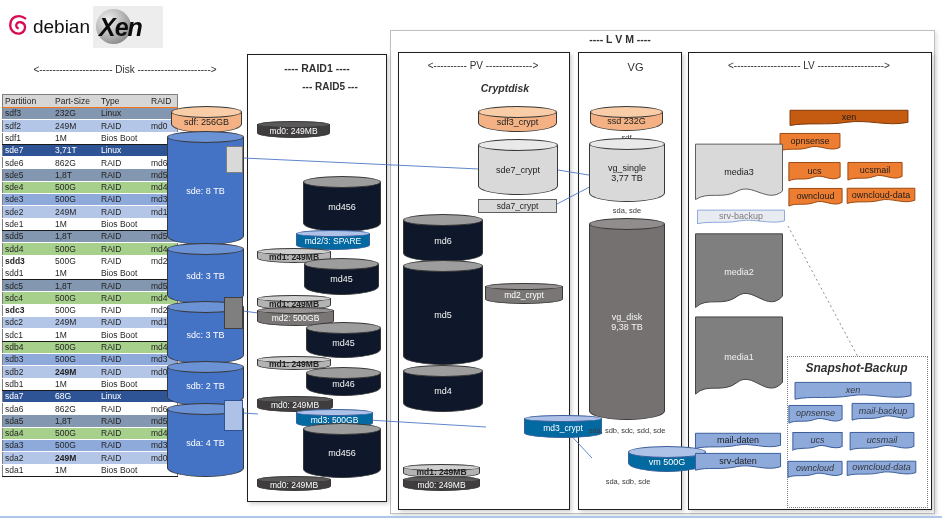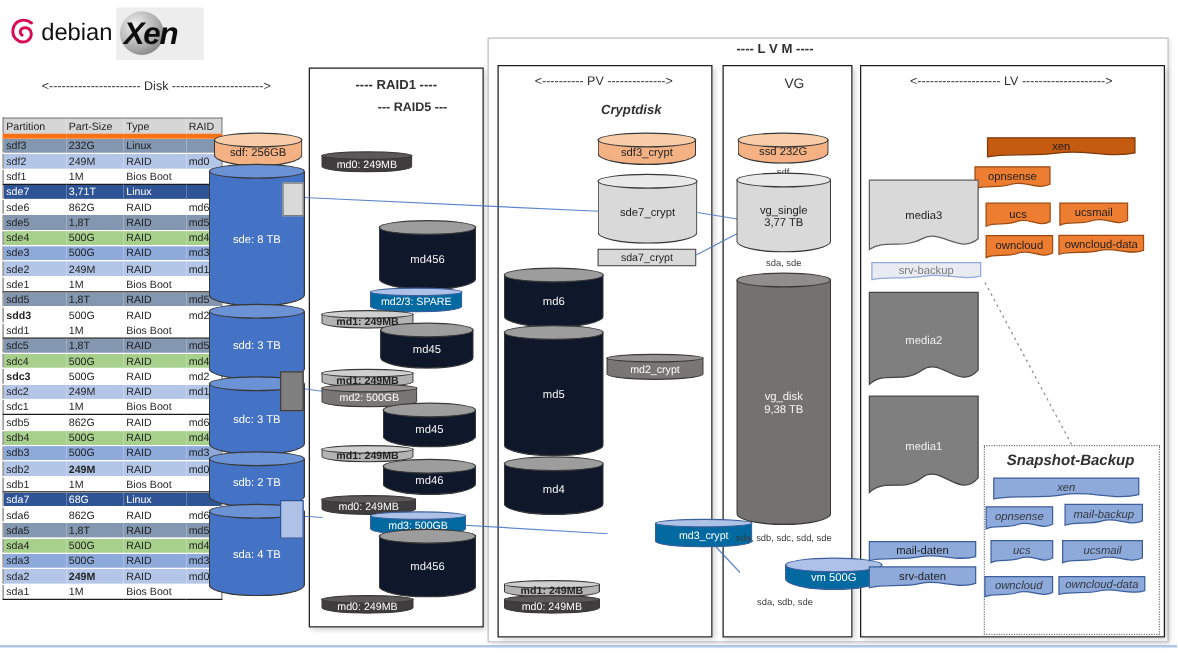--- a/index.html
+++ b/index.html
@@ -24,21 +24,21 @@
   
   .box{position:absolute;border:1.6px solid #1f1f1f;background:transparent;z-index:1;
        box-shadow:2px 2px 4px rgba(0,0,0,0.18);}
   #lvm-box{border:1px solid #bfbfbf;box-shadow:2px 2px 4px rgba(0,0,0,0.12);}
   #snap-box{position:absolute;border:1px dotted #7f7f7f;background:#fff;z-index:2;}
 
   
   .dtable{position:absolute;left:2px;top:94px;width:158px;border-collapse:collapse;
           font-size:8.5px;z-index:2;table-layout:fixed;border:1px solid #7f7f7f;}
   .dtable th{background:#d6d6d6;font-weight:400;text-align:left;padding:0 2px;height:12px;
-             border-bottom:4px solid #f97316;overflow:hidden;}
+             border-bottom:1px solid #f97316;overflow:hidden;}
   .dtable td{height:11.3px;padding:0 2px;line-height:1;border-bottom:1px solid rgba(255,255,255,.55);
              overflow:hidden;white-space:nowrap;}
   .dtable tr.gb{background:#8497b0;}
   .dtable tr.lb{background:#b4c6e7;}
   .dtable tr.w {background:#ffffff;}
   .dtable tr.nv{background:#2f5496;color:#fff;}
   .dtable tr.gn{background:#a8d08d;}
   .dtable tr.mb{background:#8eaadb;}
   .dtable tr.gend td{border-bottom:1px solid #1a1a1a;}
 
@@ -191,20 +191,26 @@
           <td>1M</td>
           <td>Bios Boot</td>
           <td></td>
         </tr>
         <tr class="gb">
           <td>sdd5</td>
           <td>1,8T</td>
           <td>RAID</td>
           <td>md5</td>
         </tr>
+        <tr class="gn">
+          <td>sdd4</td>
+          <td>500G</td>
+          <td>RAID</td>
+          <td>md4</td>
+        </tr>
         <tr class="w">
           <td style="font-weight: bold;">sdd3</td>
           <td>500G</td>
           <td>RAID</td>
           <td>md2</td>
         </tr>
         <tr class="w gend">
           <td>sdd1</td>
           <td>1M</td>
           <td>Bios Boot</td>
@@ -232,26 +238,20 @@
           <td>sdc2</td>
           <td>249M</td>
           <td>RAID</td>
           <td>md1</td>
         </tr>
         <tr class="w gend">
           <td>sdc1</td>
           <td>1M</td>
           <td>Bios Boot</td>
           <td></td>
-        </tr>
-        <tr class="w">
-          <td>sdb5</td>
-          <td>862G</td>
-          <td>RAID</td>
-          <td>md6</td>
         </tr>
         <tr class="gn">
           <td>sdb4</td>
           <td>500G</td>
           <td>RAID</td>
           <td>md4</td>
         </tr>
         <tr class="mb">
           <td>sdb3</td>
           <td>500G</td>

